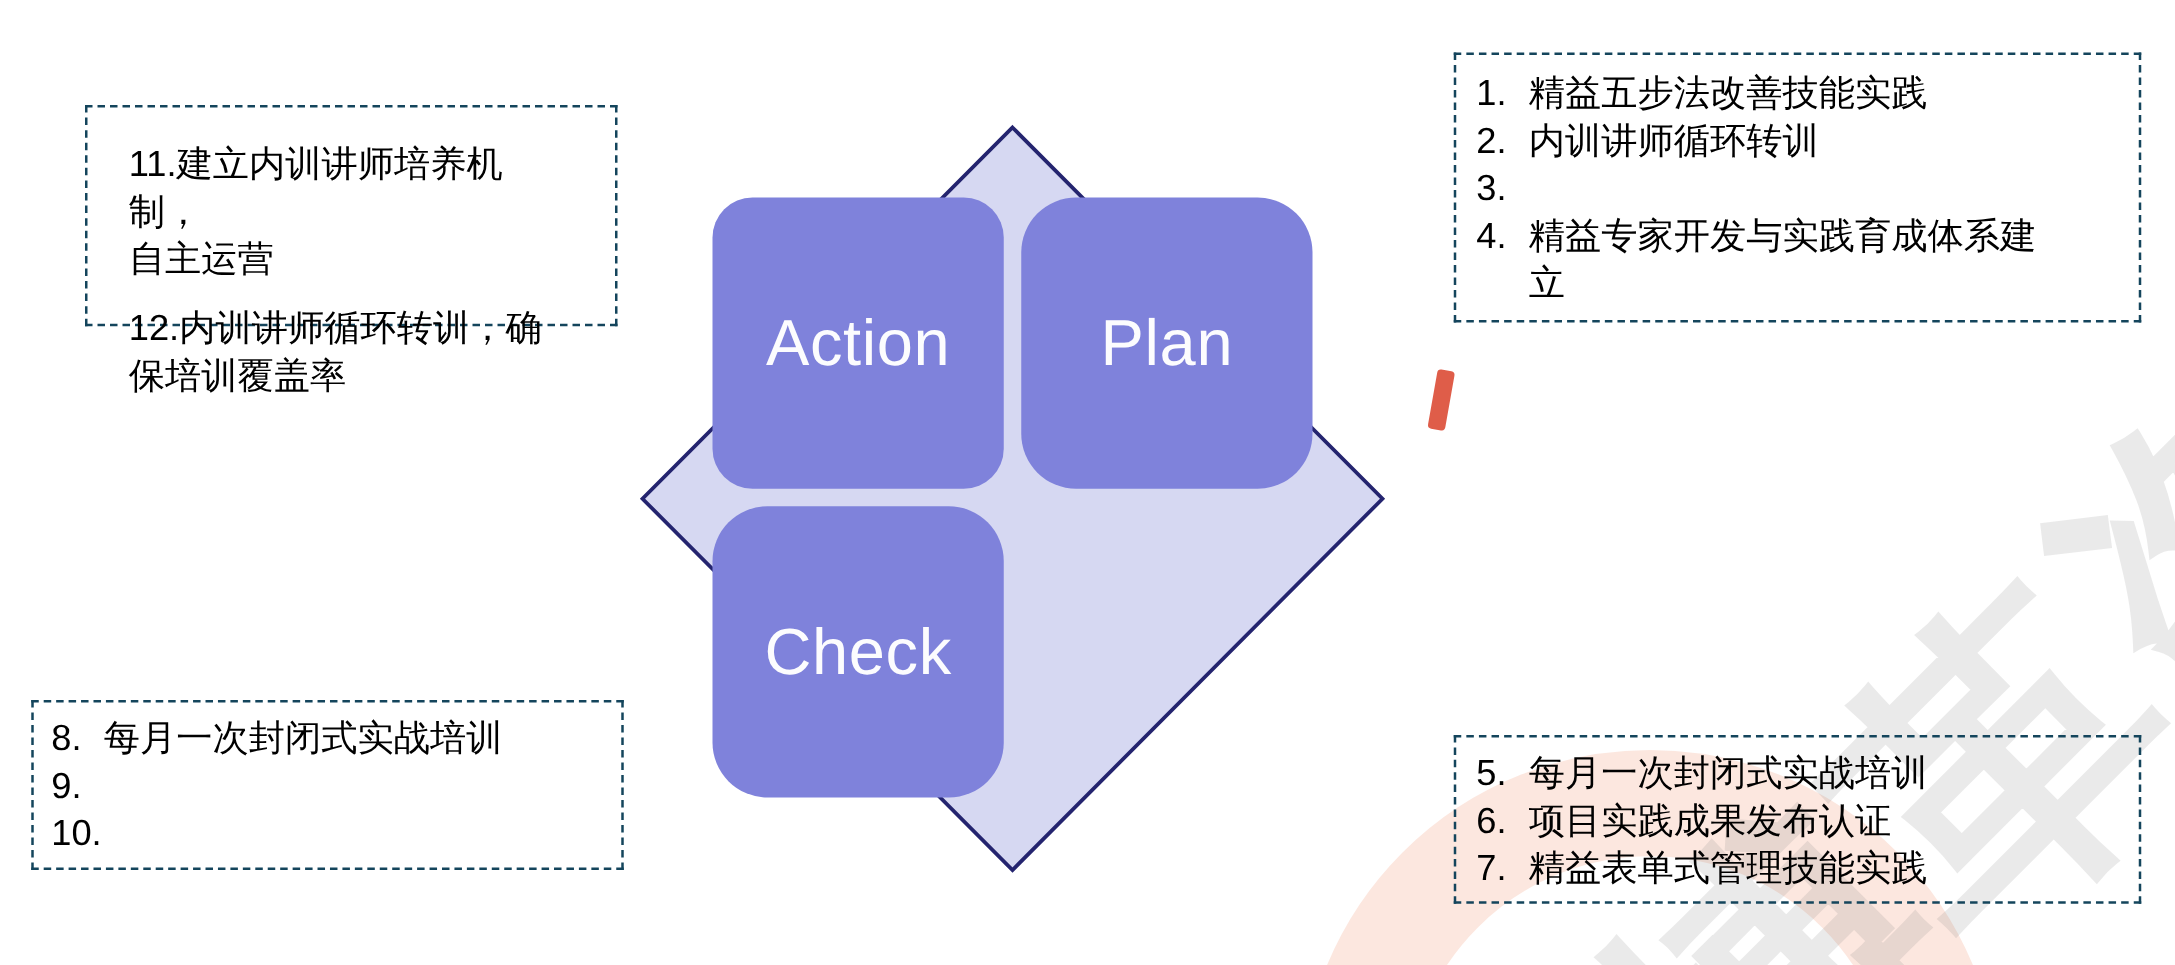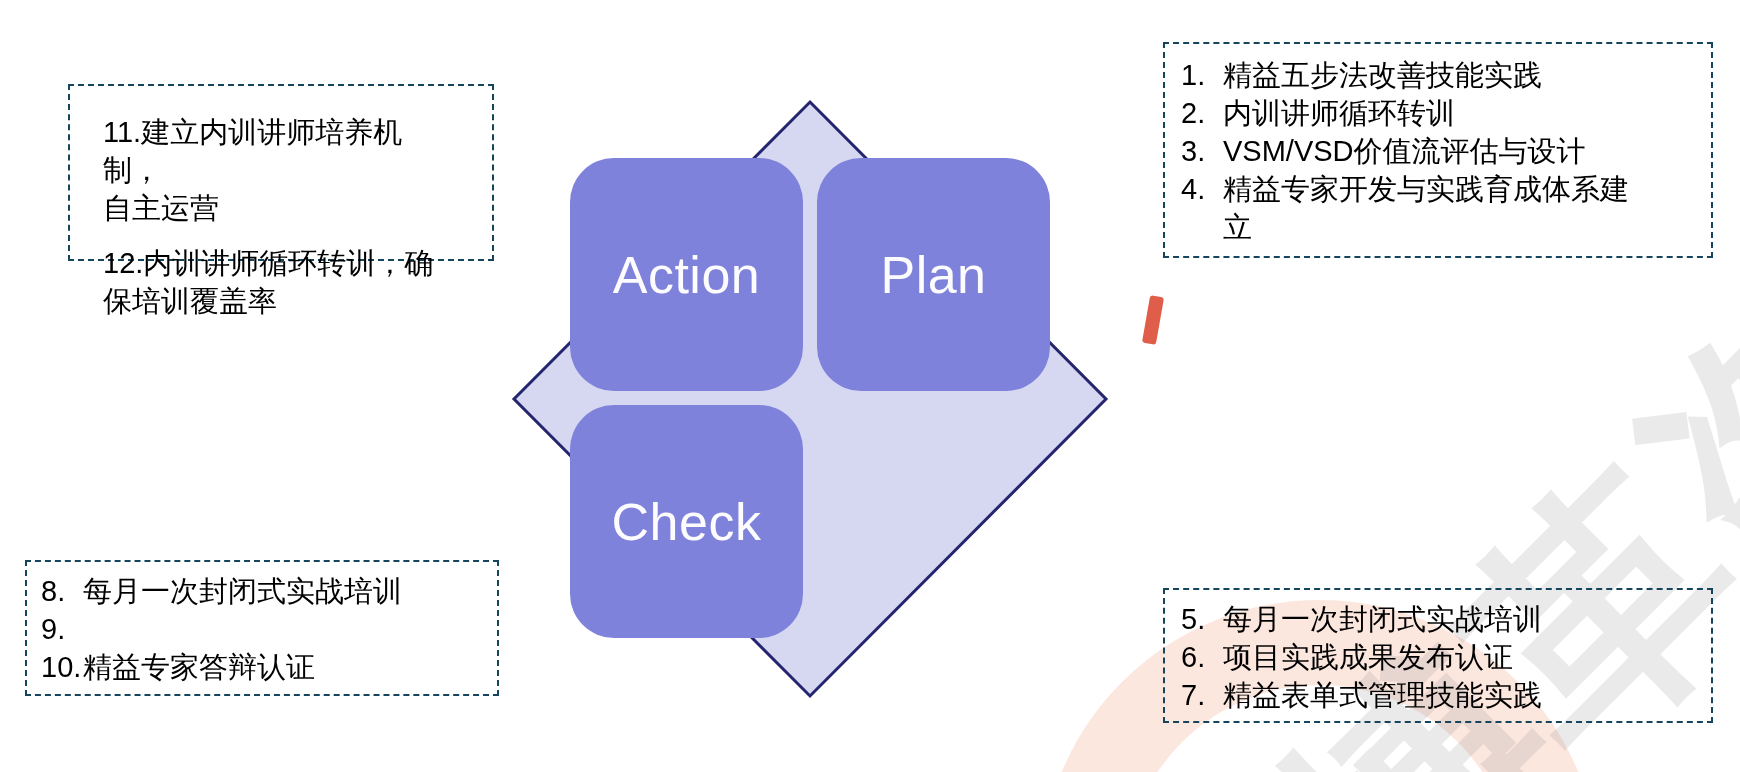--- a/index.html
+++ b/index.html
@@ -12,21 +12,21 @@
   .wm-ring{position:absolute;left:1040px;top:600px;width:390px;height:390px;border-radius:50%;
            border:85px solid rgba(244,158,126,0.25);z-index:1;}
   .wm-red{position:absolute;left:1146px;top:296px;width:14px;height:48px;background:#DC4B35;
           border-radius:3px;transform:rotate(10deg);z-index:1;opacity:0.9;}
 
   
   .diamond-svg{position:absolute;left:0;top:0;z-index:2;}
   .sq{position:absolute;width:233px;height:233px;border-radius:44px;background:#7F82DB;
       display:flex;align-items:center;justify-content:center;z-index:3;}
   .sq-label{color:#FCFCFE;font-size:52px;letter-spacing:0.5px;}
-  #sq-action{left:570px;top:158px;}
+  #sq-action{left:570px;top:158px;border-radius:32px;}
   #sq-plan{left:817px;top:158px;}
   #sq-check{left:570px;top:405px;}
   #sq-do{left:817px;top:405px;}
 
   
   .dashed-box{position:absolute;border:2px dashed #14455C;z-index:4;font-size:29px;line-height:38px;
               box-sizing:border-box;background:transparent;}
   #box-tl{left:68px;top:84px;width:426px;height:177px;padding:10px 16px;}
   #box-tr{left:1163px;top:42px;width:550px;height:216px;padding:12px 16px 12px 16px;}
   #box-bl{left:25px;top:560px;width:474px;height:136px;padding:10px 14px;}
@@ -70,40 +70,38 @@
     <div class="li">
       <span class="num">1.</span>
       <span class="txt">精益五步法改善技能实践</span>
     </div>
     <div class="li">
       <span class="num">2.</span>
       <span class="txt">内训讲师循环转训</span>
     </div>
     <div class="li">
       <span class="num">3.</span>
-      <span class="txt">VSM/VSD价值流评估与设计</span>
     </div>
     <div class="li">
       <span class="num">4.</span>
       <span class="txt">精益专家开发与实践育成体系建
 立</span>
     </div>
   </div>
 
   <div class="dashed-box" id="box-bl">
     <div class="li">
       <span class="num">8.</span>
       <span class="txt">每月一次封闭式实战培训</span>
     </div>
     <div class="li">
       <span class="num">9.</span>
     </div>
     <div class="li">
       <span class="num">10.</span>
-      <span class="txt">精益专家答辩认证</span>
     </div>
   </div>
 
   <div class="dashed-box" id="box-br">
     <div class="li">
       <span class="num">5.</span>
       <span class="txt">每月一次封闭式实战培训</span>
     </div>
     <div class="li">
       <span class="num">6.</span>

